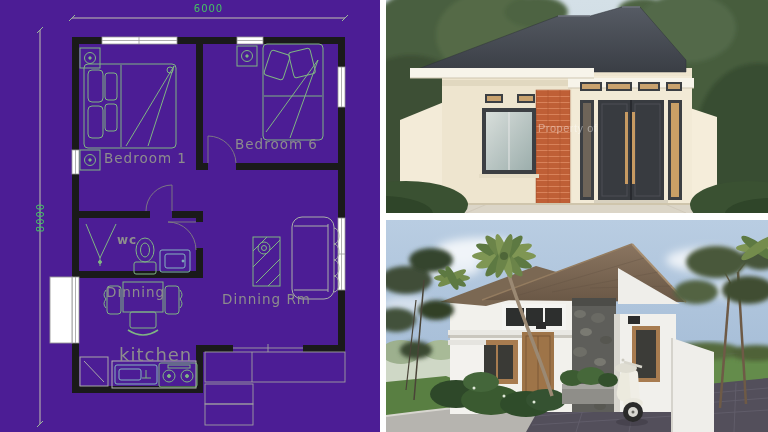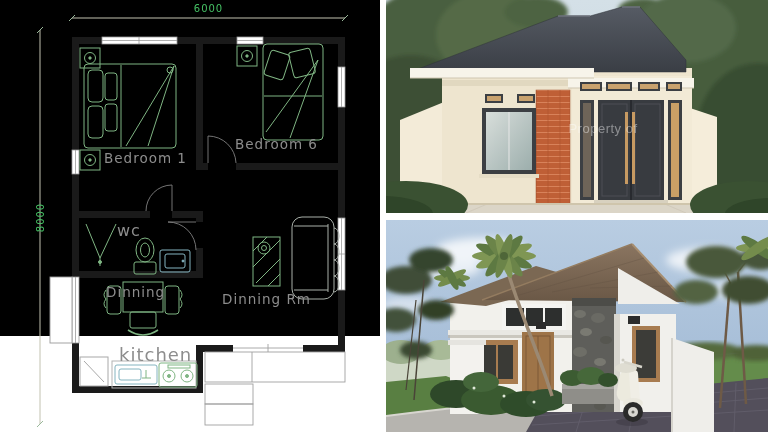--- a/index.html
+++ b/index.html
@@ -1,30 +1,30 @@
 <!DOCTYPE html>
 <html><head>
 <meta charset="utf-8">
 <style>
   html,body{margin:0;padding:0;background:#ffffff;}
   .stage{position:relative;width:768px;height:432px;background:#ffffff;overflow:hidden;
          font-family:"Liberation Sans", sans-serif;}
   
-  .plan-panel{position:absolute;left:0;top:0;width:380px;height:336px;background:#000000;}
+  .plan-panel{position:absolute;left:0;top:0;width:380px;height:432px;background:#4c1d95;}
   .plan-panel svg{position:absolute;left:0;top:0;}
   .plan-label{position:absolute;color:#8d8d8d;font-family:"DejaVu Sans", sans-serif;
               letter-spacing:1px;white-space:nowrap;}
   .dim-label{position:absolute;color:#45c164;font-family:"DejaVu Sans", sans-serif;
              font-size:10px;letter-spacing:1px;white-space:nowrap;}
   
   .render-top{position:absolute;left:386px;top:0;width:382px;height:213px;overflow:hidden;}
   .render-bottom{position:absolute;left:386px;top:220px;width:382px;height:212px;overflow:hidden;}
   .render-top svg,.render-bottom svg{display:block;}
-  .watermark{position:absolute;left:152px;top:122px;width:130px;text-align:center;
-             color:rgba(255,255,255,0.42);font-size:13px;line-height:13px;
+  .watermark{position:absolute;left:152px;top:122px;width:130px;text-align:left;
+             color:rgba(255,255,255,0.42);font-size:11px;line-height:13px;
              font-family:"Liberation Sans",sans-serif;letter-spacing:0.5px;}
 </style>
 </head>
 <body>
 
 <div class="stage">
 
   <div class="plan-panel">
     <svg width="380" height="432" viewBox="0 0 380 432">
 
@@ -196,21 +196,21 @@
             <circle cx="187" cy="376" r="1.5" fill="#7fb583"></circle>
           <rect x="168" y="365" width="22" height="3"></rect>
         </g>
       </g>
     </svg>
 
     <div class="dim-label" style="left:72px;top:3px;width:273px;text-align:center;">6000</div>
     <div class="dim-label" style="left:18px;top:212px;width:44px;text-align:center;transform:rotate(-90deg);">8000</div>
     <div class="plan-label" style="left:104px;top:150px;font-size:13.5px;text-align:right;">Bedroom 1</div>
     <div class="plan-label" style="left:235px;top:136px;font-size:13.5px;">Bedroom 6</div>
-    <div class="plan-label" style="left:117px;top:221px;font-size:16px;">wc</div>
+    <div class="plan-label" style="left:117px;top:233px;font-size:12px;font-weight:bold;">wc</div>
     <div class="plan-label" style="left:106px;top:284px;font-size:13.5px;">Dinning</div>
     <div class="plan-label" style="left:222px;top:291px;font-size:13.5px;">Dinning Rm</div>
     <div class="plan-label" style="left:119px;top:344px;font-size:18px;">kitchen</div>
   </div>
 
   <div class="render-top">
     <svg width="382" height="213" viewBox="0 0 382 213">
       <defs>
         <linearGradient id="skyA" x1="0" y1="0" x2="0" y2="1">
           <stop offset="0" stop-color="#d4e0e7"></stop>

